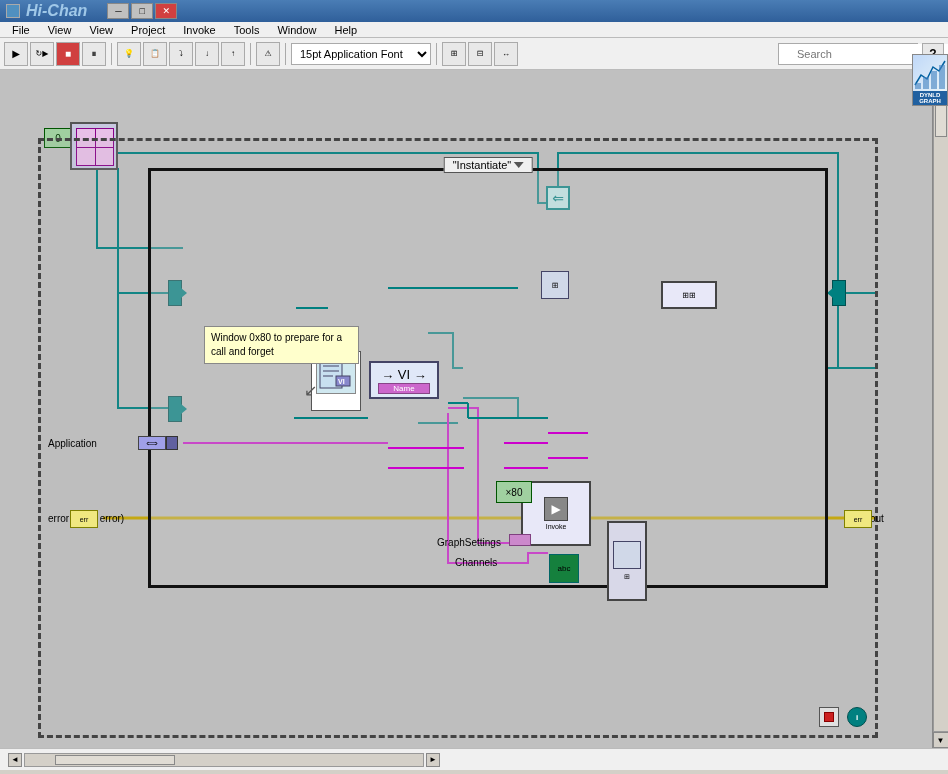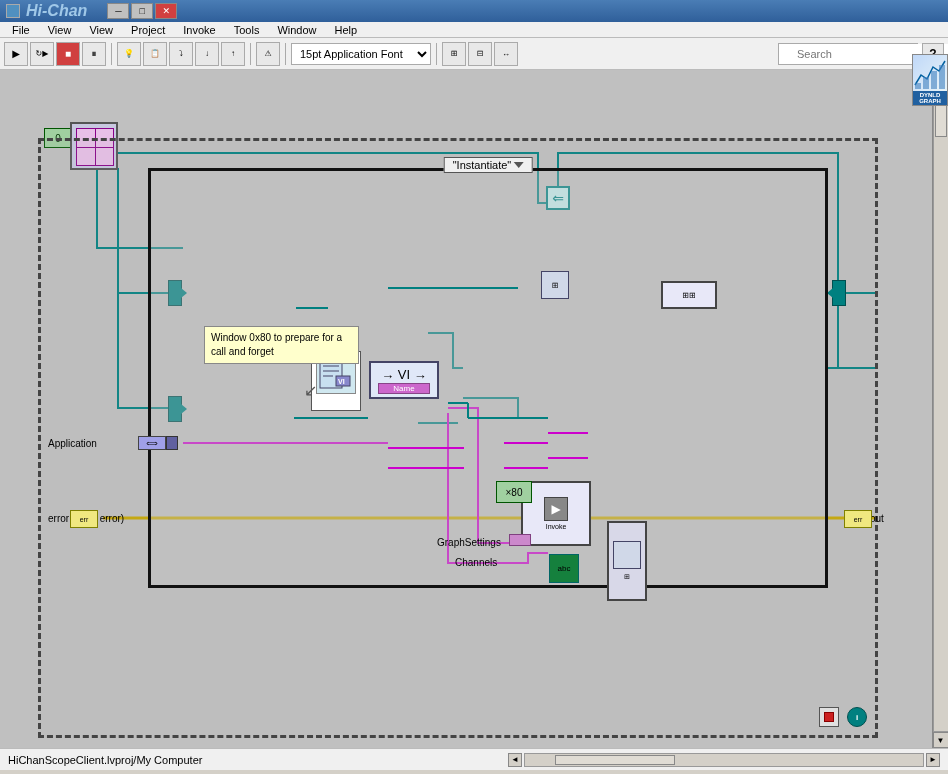--- a/index.html
+++ b/index.html
@@ -524,21 +524,20 @@
   <div id="scrollbar">
     <div class="scroll-btn">▲</div>
     <div class="scroll-track">
       <div class="scroll-thumb"></div>
     </div>
     <div class="scroll-btn">▼</div>
   </div>
 </div>
 
 <div id="status-bar">
-  <div class="status-text">HiChanScopeClient.lvproj/My Computer</div>
   <div class="status-scroll">
     <div class="hscroll-btn">◄</div>
     <div class="hscroll-track">
       <div class="hscroll-thumb"></div>
     </div>
     <div class="hscroll-btn">►</div>
   </div>
 </div>
 
 </body></html>

